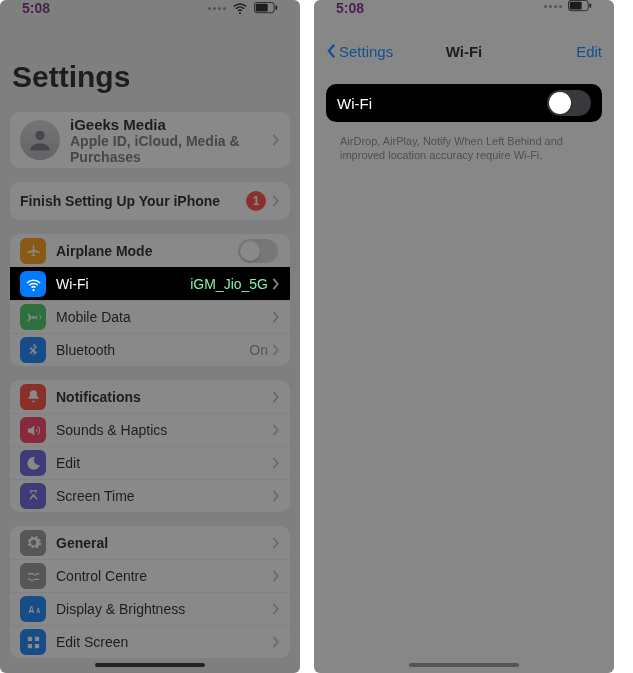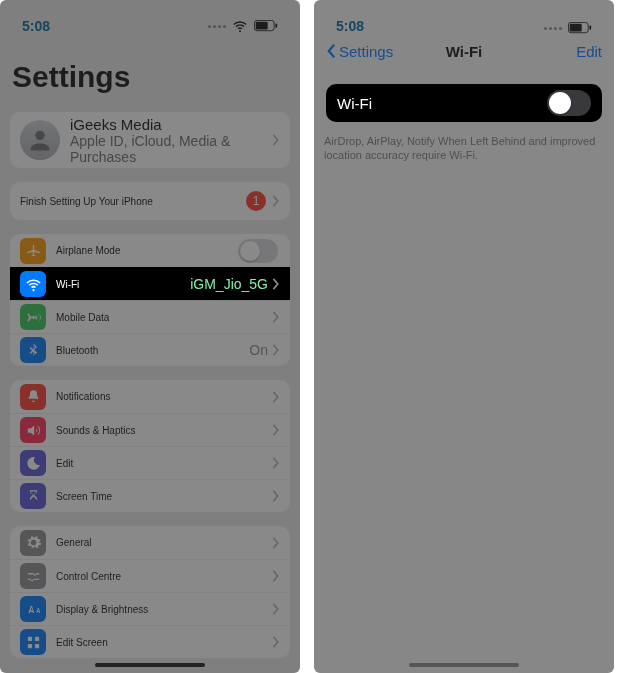--- a/index.html
+++ b/index.html
@@ -5,34 +5,34 @@
   * { box-sizing: border-box; margin: 0; padding: 0; }
   html, body { width: 633px; height: 673px; font-family: -apple-system, 'Helvetica Neue', Arial, sans-serif; background: #fff; }
   .container { display: flex; width: 633px; height: 673px; gap: 14px; background:#fff; }
   .phone { position: relative; border-radius: 6px; overflow: hidden; height: 673px; }
   .phone-left { width: 300px; background:#e9e9eb; }
   .phone-right { width: 300px; background:#efefef; }
   .dim-overlay { position:absolute; inset:0; background:rgba(40,40,40,0.55); pointer-events:none; z-index:50; }
   .dim-overlay-r { position:absolute; inset:0; background:rgba(40,40,40,0.52); pointer-events:none; z-index:50; }
 
   
-  .status { display:flex; justify-content:space-between; align-items:flex-end; height:34px; padding:0 22px 0 22px; font-size:14px; font-weight:600; color:#0369a1; }
+  .status { display:flex; justify-content:space-between; align-items:flex-start; height:34px; padding:0 22px 0 22px; font-size:14px; font-weight:600; color:#701a75; }
   .status .right { display:flex; gap:6px; align-items:center; }
   .sig-dots { display:flex; gap:2px; align-items:flex-end; }
   .sig-dots span { width:3px; height:3px; background:#888; border-radius:50%; }
   .status svg { display:block; }
 
   
   .title { font-size:30px; font-weight:700; padding: 26px 12px 10px; color:#111; }
   .group { margin:8px 10px 14px; background:#fff; border-radius:10px; overflow:hidden; }
   .row { display:flex; align-items:center; height:33px; padding:0 10px 0 10px; position:relative; border-top:1px solid rgba(0,0,0,0.06); }
-  .row:first-child { border-top:none; }
+  .row:first-child { border-top:none;font-weight:bold; }
   .row .icon { width:26px; height:26px; border-radius:6px; display:flex; align-items:center; justify-content:center; margin-right:10px; flex-shrink:0; color:#fff; }
   .row .icon svg { width:17px; height:17px; display:block; }
-  .row .label { flex:1; font-size:10px; color:#111; }
+  .row .label { flex:1; font-size:14px; color:#111; }
   .row .value { font-size:14px; color:#8a8a8e; margin-right:4px; }
   .row .chev { color:#b8b8bc; }
   .row .chev svg { width:8px; height:12px; display:block; }
   .row.tall { height:56px; }
   .row .avatar { width:40px; height:40px; border-radius:50%; margin-right:10px; background:linear-gradient(#cfd2d7,#a9adb3); display:flex; align-items:center; justify-content:center; flex-shrink:0; }
   .row .avatar svg { width:28px; height:28px; }
   .row .text2 { display:flex; flex-direction:column; flex:1; }
   .row .text2 .t1 { font-size:15px; color:#111; }
   .row .text2 .t2 { font-size:14px; color:#6d6d72; }
   .badge { width:20px; height:20px; border-radius:50%; background:#ff3b30; color:#fff; font-size:12px; display:flex; align-items:center; justify-content:center; margin-right:6px; }
@@ -57,21 +57,21 @@
   .navbar .edit { color:#007aff; font-size:15px; }
   .navbar .back svg{ width:11px; height:16px; }
 
   .r-group { margin:18px 12px 6px; background:#fff; border-radius:10px; overflow:hidden; }
   .r-row { display:flex; align-items:center; height:40px; padding:0 12px; }
   .r-row .label { flex:1; font-size:15px; color:#111; }
   .r-row.highlight { background:#000; color:#fff; position:relative; z-index:60; margin:-1px; }
   .r-row.highlight .label { color:#fff; }
   .r-toggle { width:44px; height:26px; border-radius:13px; background:#39393d; position:relative; }
   .r-toggle .knob { position:absolute; width:22px; height:22px; border-radius:50%; background:#fff; top:2px; left:2px; box-shadow:0 1px 2px rgba(0,0,0,0.4); }
-  .footer-note { font-size:11px; color:#7a7a7e; padding:6px 10px 0; line-height:1.3; }
+  .footer-note { font-size:11px; color:#7a7a7e; padding:6px 26px 0; line-height:1.3; }
 
   .home-ind { position:absolute; bottom:6px; left:50%; transform:translateX(-50%); width:110px; height:4px; border-radius:3px; background:#222; z-index:70;}
   .home-ind.dim { background:#555; }
 
 </style>
 </head>
 <body>
 
 <div class="container">
 

